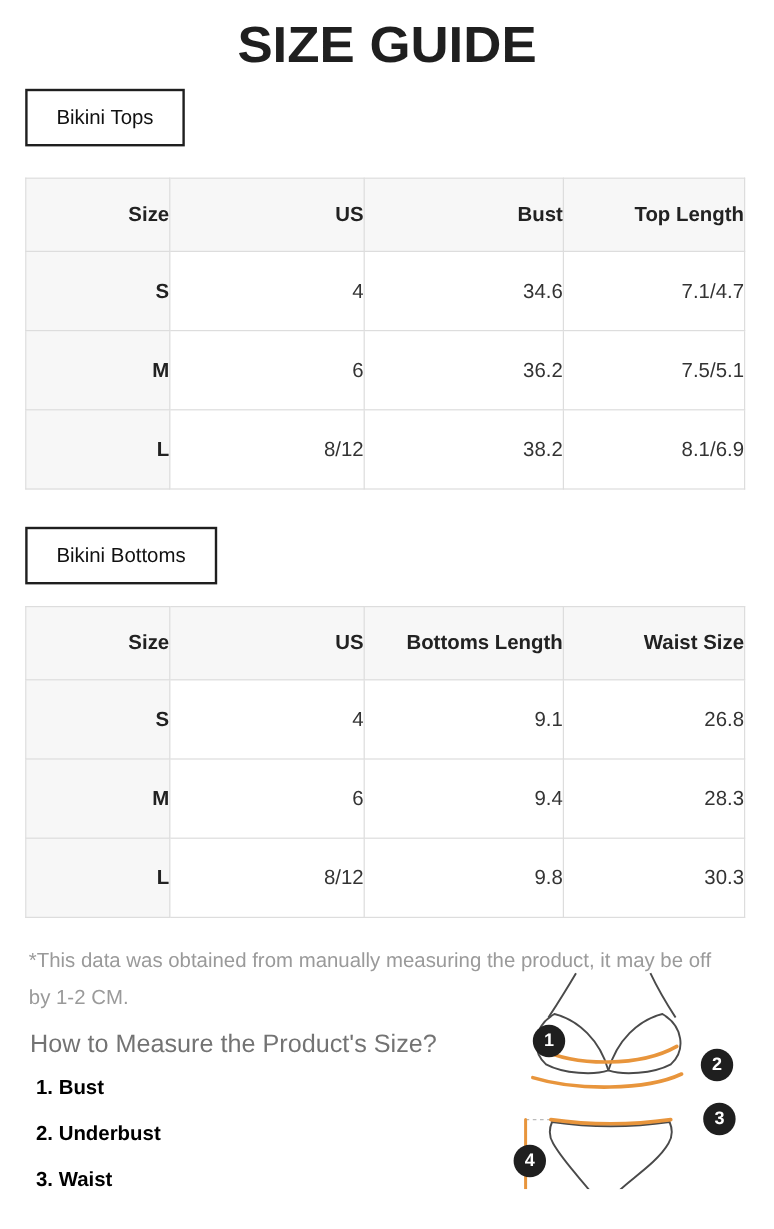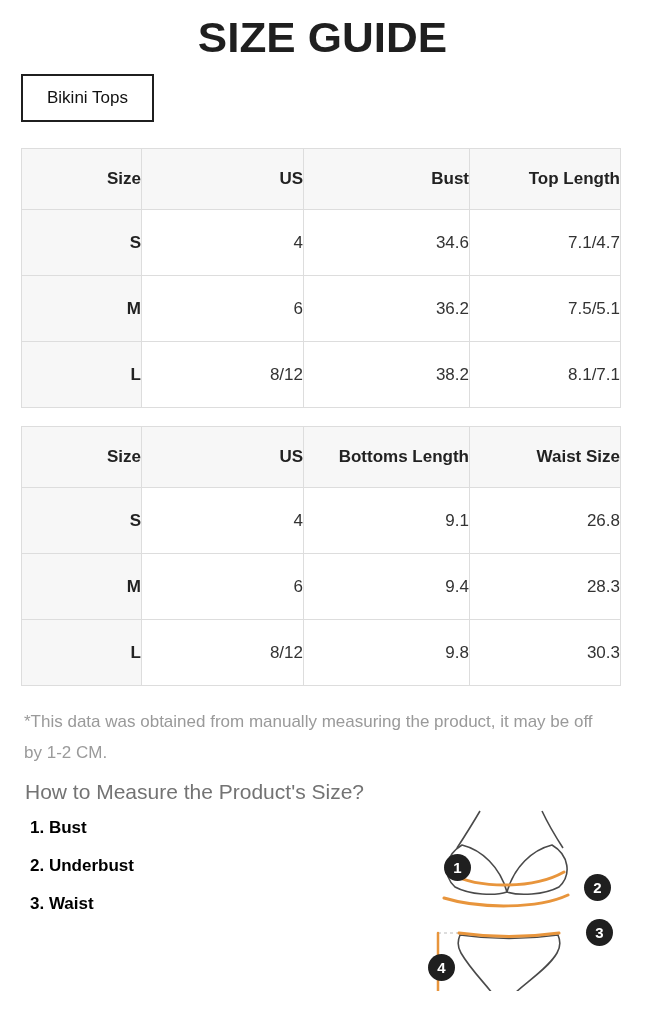--- a/index.html
+++ b/index.html
@@ -89,25 +89,26 @@
       <tr>
         <td class="rowhead">M</td>
         <td>6</td>
         <td>36.2</td>
         <td>7.5/5.1</td>
       </tr>
       <tr>
         <td class="rowhead">L</td>
         <td>8/12</td>
         <td>38.2</td>
-        <td>8.1/7.1</td>
+        <td>8.1/6.9</td>
       </tr>
     </tbody>
   </table>
 
+  <div class="section-label label-bottoms">Bikini Bottoms</div>
 
   <table class="size-table second">
     <colgroup>
         <col class="c1">
         <col class="c2">
         <col class="c3">
         <col class="c4">
       </colgroup>
     <thead>
       <tr>

